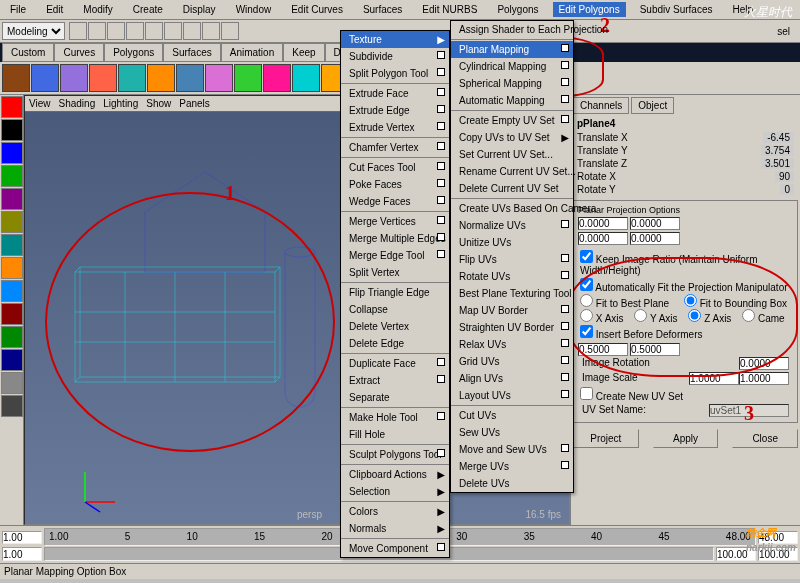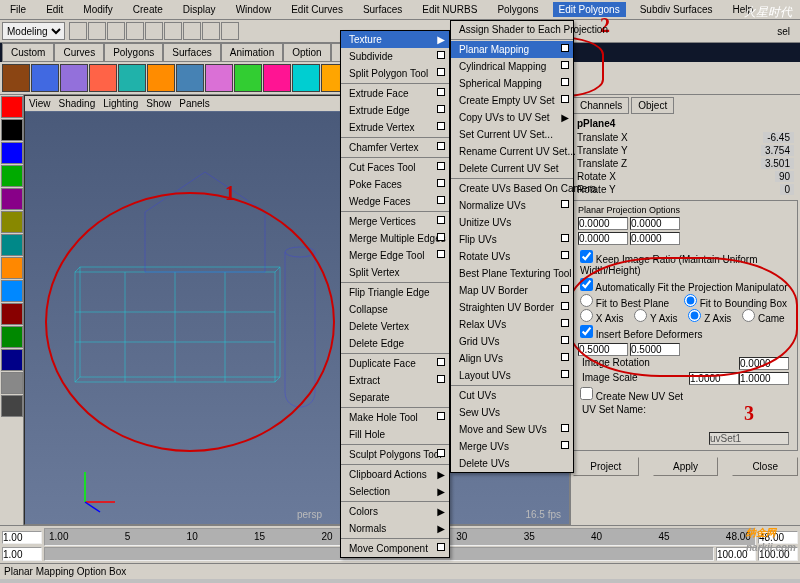--- a/index.html
+++ b/index.html
@@ -78,21 +78,21 @@
   <span style="margin-left:auto;padding:0 8px">sel</span>
   <span class="watermark2">火星时代</span>
 </div>
 
 <div class="tabs" id="tabs">
     <span>Custom</span>
     <span>Curves</span>
     <span>Polygons</span>
     <span>Surfaces</span>
     <span>Animation</span>
-    <span>Option</span>
+    <span>Keep</span>
     <span>Deformation</span>
     <span>Dynamics</span>
     <span>Fur</span>
   </div>
 <div class="shelf" id="shelf">
     <span class="shelf-icon" style="background: rgb(139, 69, 19);"></span>
     <span class="shelf-icon" style="background: rgb(65, 105, 225);"></span>
     <span class="shelf-icon" style="background: rgb(147, 112, 219);"></span>
     <span class="shelf-icon" style="background: rgb(255, 99, 71);"></span>
     <span class="shelf-icon" style="background: rgb(32, 178, 170);"></span>
@@ -223,21 +223,21 @@
           <span>Image Rotation</span>
           <input type="text" value="0.0000" style="">
         </div>
       <div class="rp-row">
           <span>Image Scale</span>
           <span><input type="text" value="1.0000" style=""><input type="text" value="1.0000" style=""></span>
         </div>
       <label><input type="checkbox" style=""> <span>Create New UV Set</span></label>
       <div class="rp-row">
           <span>UV Set Name:</span>
-          <input type="text" disabled="" style="width: 80px; margin-top: 28px;" value="uvSet1">
+          <input type="text" disabled="" style="width: 80px;" value="uvSet1">
         </div>
       <div class="red-circle" style="left:-6px;top:56px;width:230px;height:120px;border-radius:40%"></div>
     </div>
     <div class="buttons" style="margin-top:6px">
       <button>Project</button>
       <button>Apply</button>
       <button>Close</button>
     </div>
   </div>
 </div>
@@ -298,20 +298,21 @@
     <div class="menu-item sep">Selection<span class="arrow">▶</span></div>
     <div class="menu-item">Colors<span class="arrow">▶</span></div>
     <div class="menu-item sep">Normals<span class="arrow">▶</span></div>
     <div class="menu-item">Move Component<span class="box"></span></div>
   </div>
 <div class="menu" id="menu2" style="left:450px;top:20px;width:124px">
     <div class="menu-item sep">Assign Shader to Each Projection</div>
     <div class="menu-item hl">Planar Mapping<span class="box"></span></div>
     <div class="menu-item">Cylindrical Mapping<span class="box"></span></div>
     <div class="menu-item">Spherical Mapping<span class="box"></span></div>
+    <div class="menu-item sep">Automatic Mapping<span class="box"></span></div>
     <div class="menu-item">Create Empty UV Set<span class="box"></span></div>
     <div class="menu-item">Copy UVs to UV Set<span class="arrow">▶</span></div>
     <div class="menu-item">Set Current UV Set...</div>
     <div class="menu-item">Rename Current UV Set...</div>
     <div class="menu-item sep">Delete Current UV Set</div>
     <div class="menu-item">Create UVs Based On Camera</div>
     <div class="menu-item">Normalize UVs<span class="box"></span></div>
     <div class="menu-item">Unitize UVs</div>
     <div class="menu-item">Flip UVs<span class="box"></span></div>
     <div class="menu-item">Rotate UVs<span class="box"></span></div>

